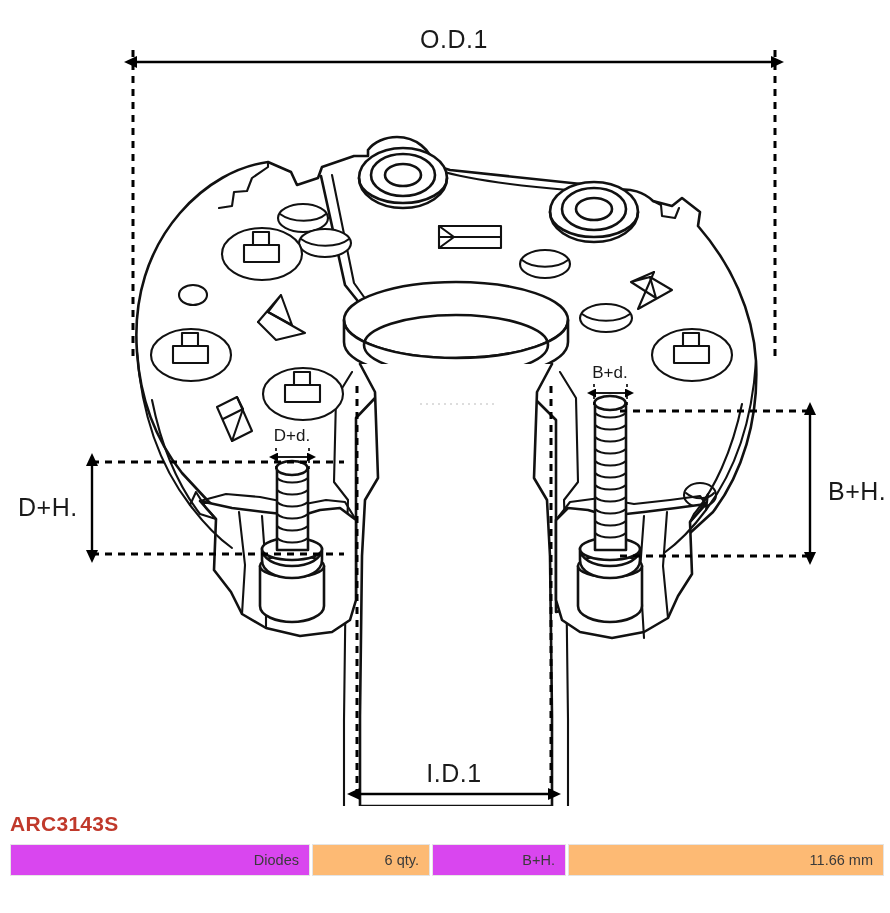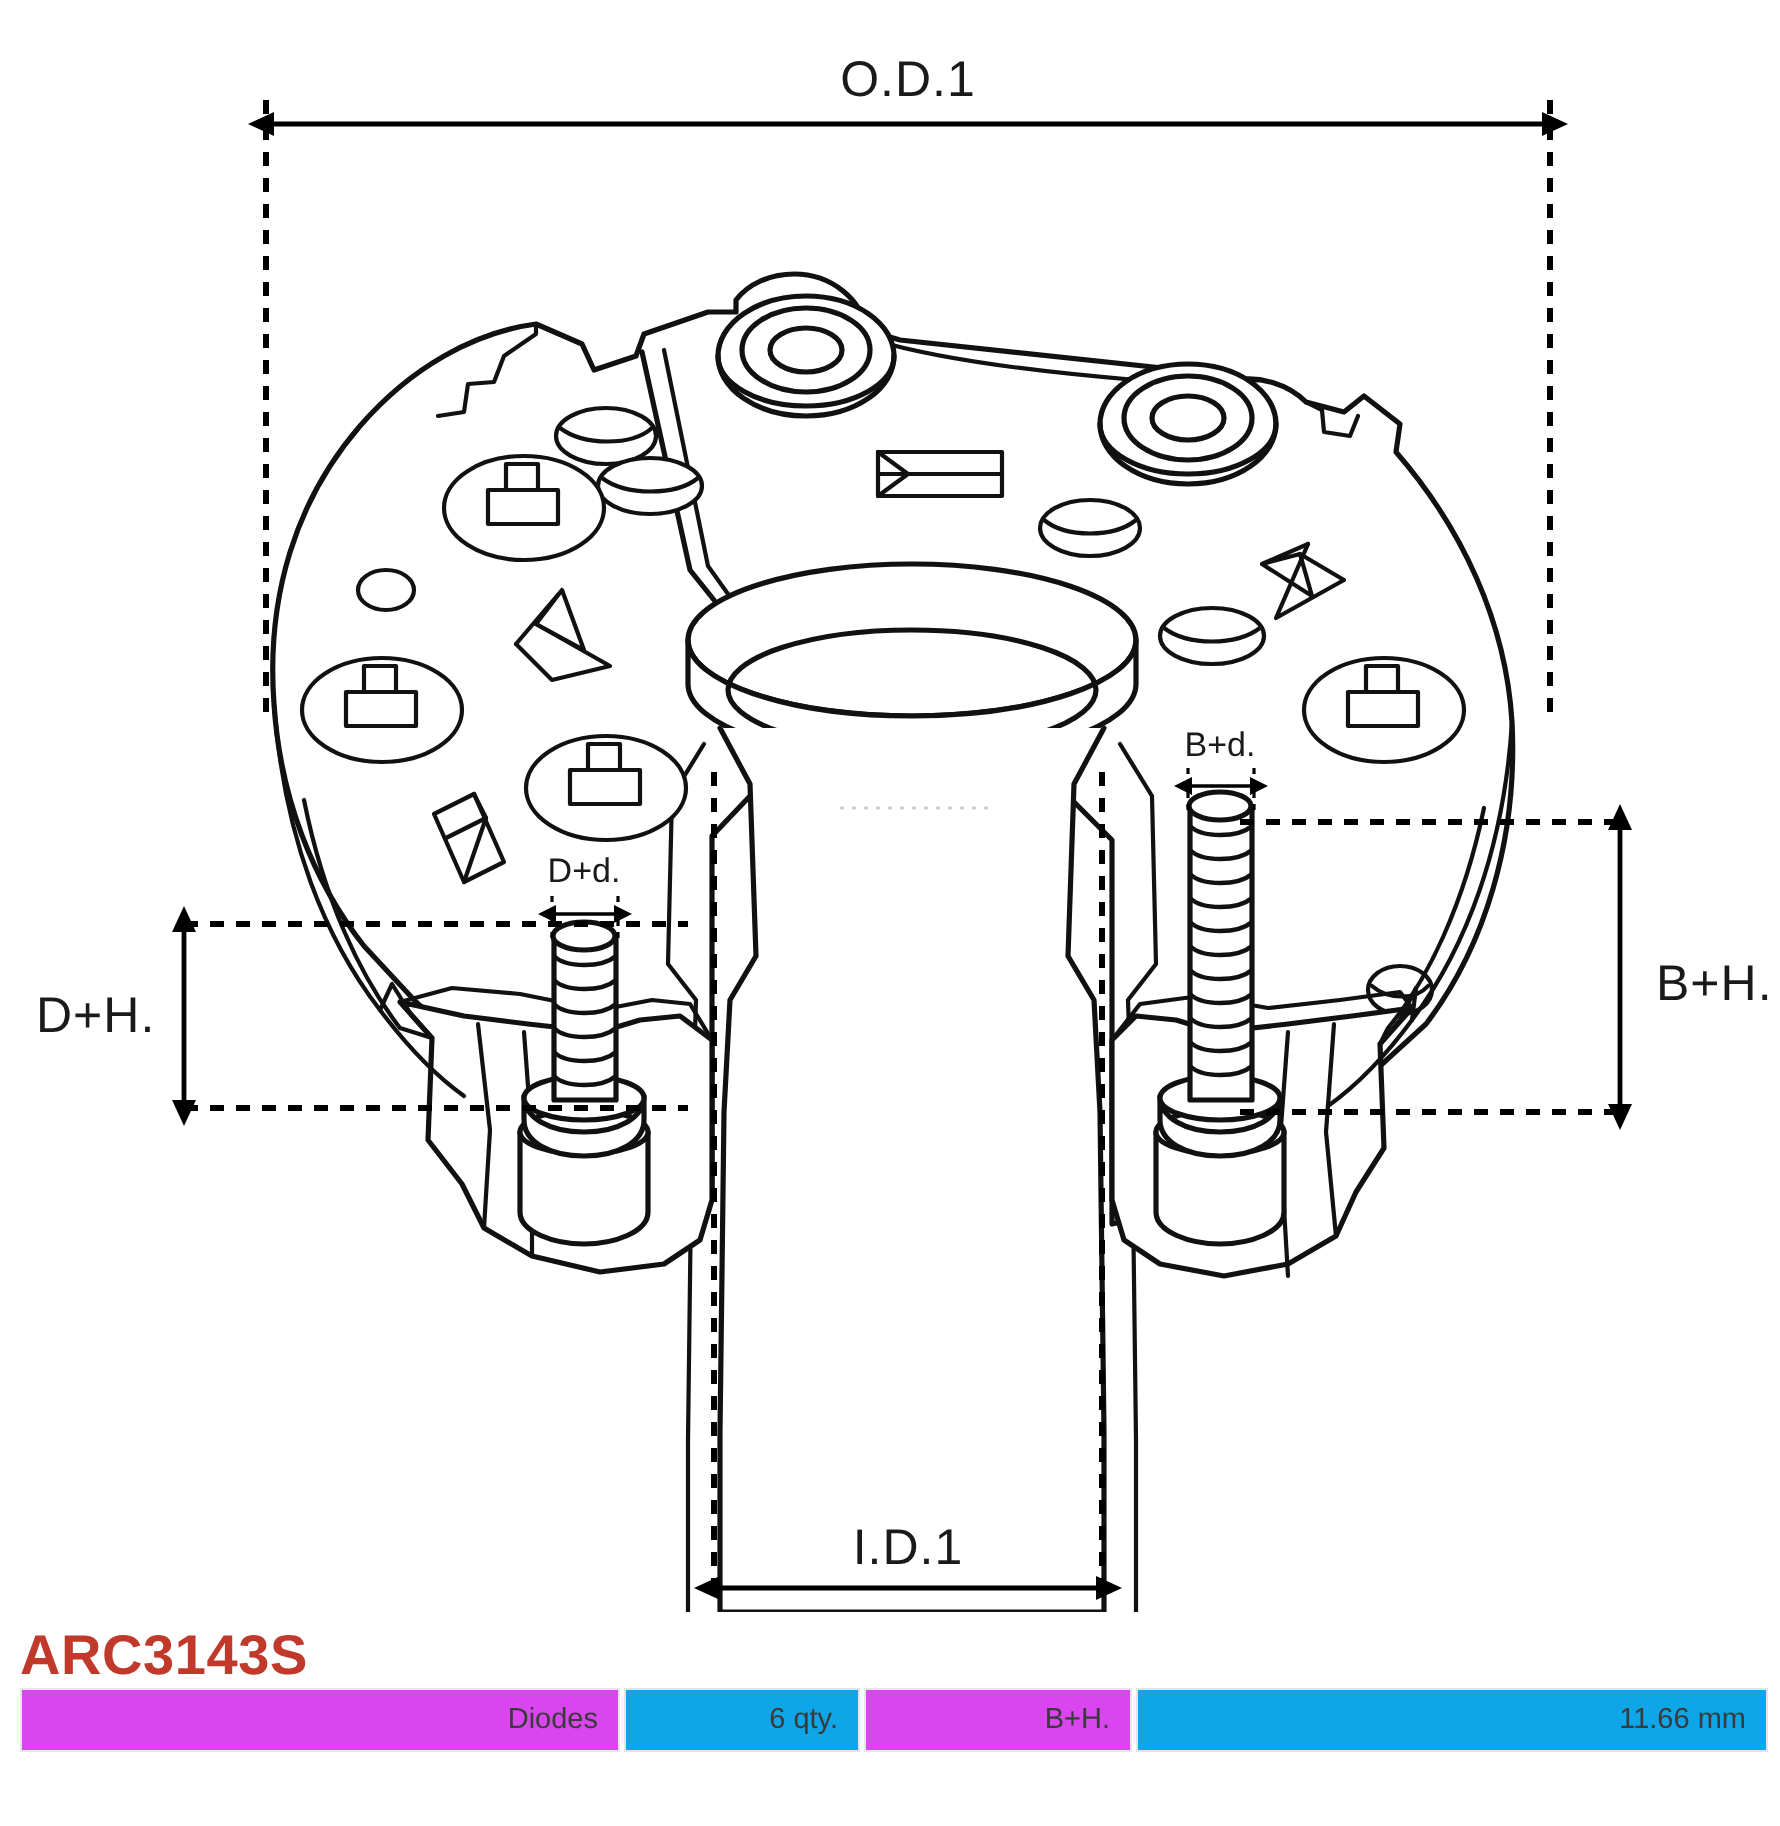--- a/index.html
+++ b/index.html
@@ -97,21 +97,21 @@
     stroke: #000000;
     stroke-width: 1.8;
     fill: none;
   }
 
   
   #caption {
     position: absolute;
     left: 10px;
     top: 812px;
-    font-size: 28px;
+    font-size: 21px;
     font-weight: 600;
     color: #c0392b;
     letter-spacing: 0.3px;
   }
   #spec-table-wrap {
     position: absolute;
     left: 8px;
     top: 842px;
     width: 874px;
   }
@@ -129,21 +129,21 @@
     vertical-align: middle;
     white-space: nowrap;
     overflow: hidden;
   }
   td.k {
     background: #d946ef;
     text-align: right;
     border: 1px solid #e6e6e6;
   }
   td.v {
-    background: #0ea5e9;
+    background: #fdba74;
     text-align: right;
     border: 1px solid #e4e4e4;
   }
   col.c1 { width: 300px; }
   col.c2 { width: 118px; }
   col.c3 { width: 134px; }
   col.c4 { width: 316px; }
 </style>
 </head>
 <body>

